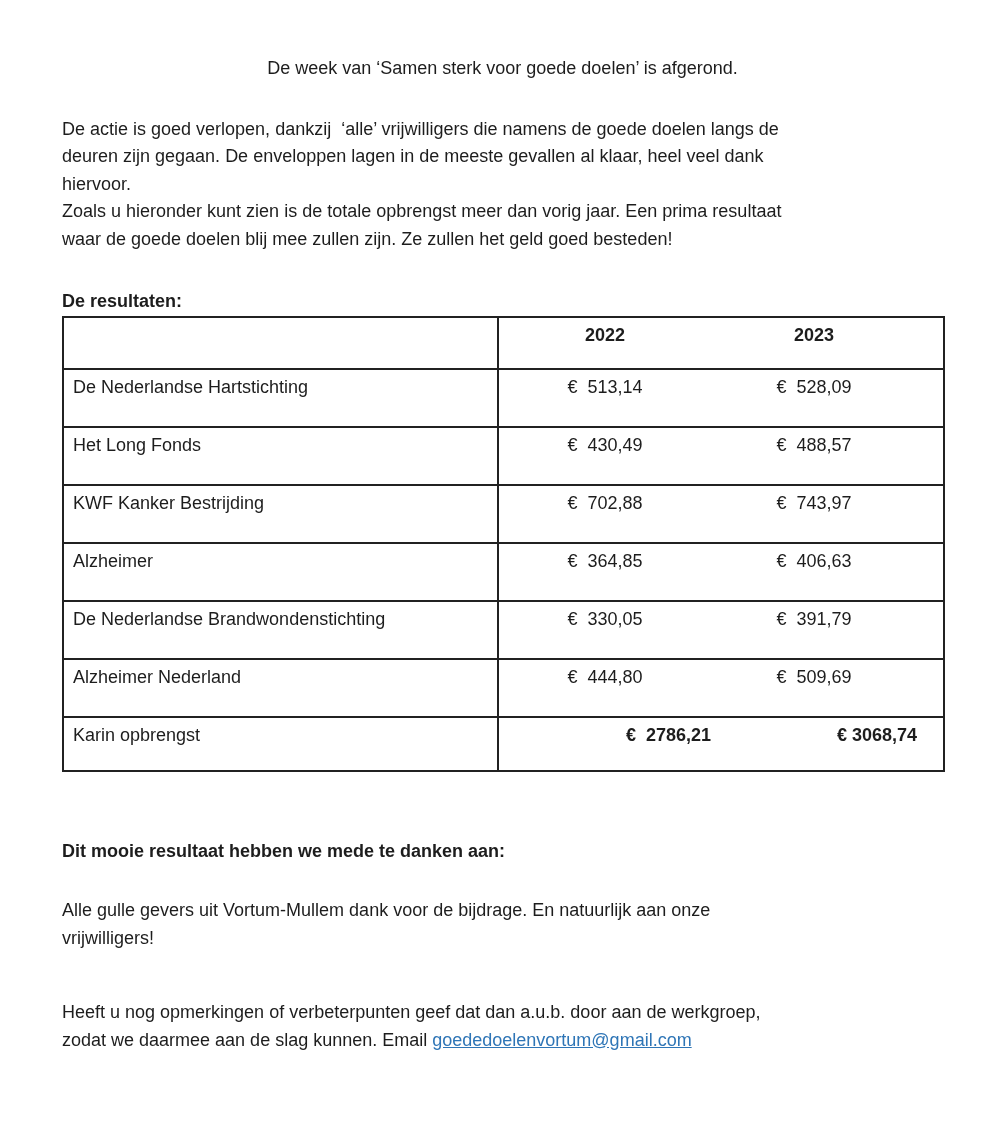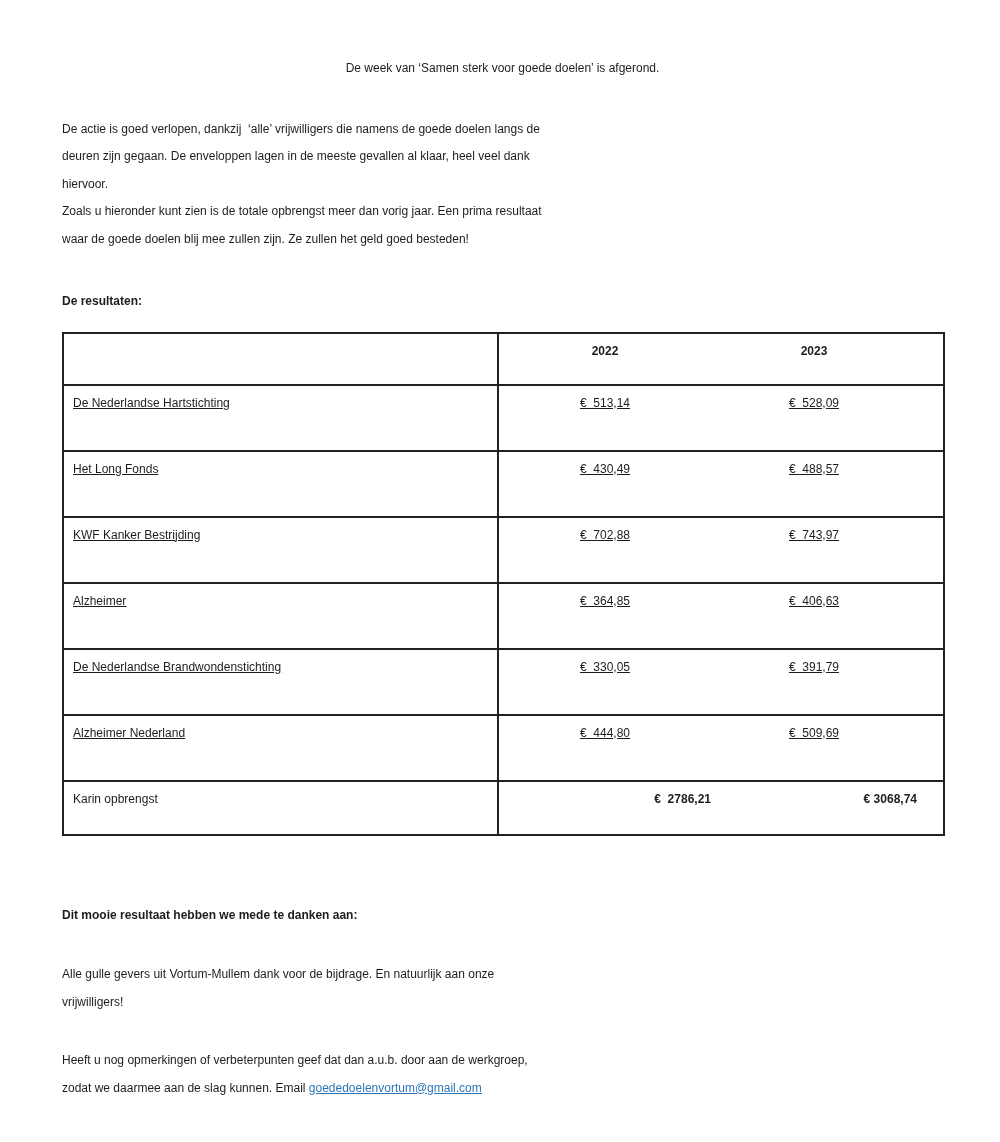--- a/index.html
+++ b/index.html
@@ -8,64 +8,64 @@
     background: #ffffff;
   }
   .page {
     position: relative;
     width: 1000px;
     height: 1142px;
     box-sizing: border-box;
     background: #ffffff;
     padding: 55px 57px 16px 62px;
     font-family: "Liberation Sans", "DejaVu Sans", sans-serif;
-    font-size: 12px;
+    font-size: 18px;
     line-height: 27.5px;
     color: #1d1d1d;
     overflow: hidden;
   }
   .title {
     text-align: center;
   }
   .para {
     white-space: pre-wrap;
   }
   .intro { margin-top: 33px; }
   .heading { font-weight: bold; }
   .results-heading { margin-top: 35px; }
 
   table.results-table {
     border-collapse: collapse;
     table-layout: fixed;
     width: 881px;
-    margin-top: 16px;
+    margin-top: 0px;
   }
   .results-table td {
     border: 2px solid #212121;
     vertical-align: top;
     padding: 4px 0 0 0;
     overflow: hidden;
   }
   .results-table tr.header-row  { height: 52px; }
-  .results-table tr.data-row    { height: 66px; text-decoration: underline; }
+  .results-table tr.data-row    { height: 58px; }
   .results-table tr.total-row   { height: 54px; }
   td.name-cell { padding-left: 9px; }
   td.amount-cell {
     text-align: center;
     white-space: pre;
   }
   td.a2022 { border-right: none; }
   td.a2023 { border-left: none; padding-right: 26px; }
   .year-header { font-weight: bold; }
   tr.total-row td.amount-cell { font-weight: bold; text-align: right; }
 
   .thanks-heading   { margin-top: 66px; }
   .thanks-para      { margin-top: 32px; }
   .workgroup-para   { margin-top: 31px; }
-  .feedback-para    { margin-top: 31px; }
+  .feedback-para    { margin-top: 47px; }
 
   a.email-link {
     color: var(--link-color, #2e75b6);
     text-decoration: underline;
     cursor: pointer;
   }
 </style>
 </head>
 <body>
 

